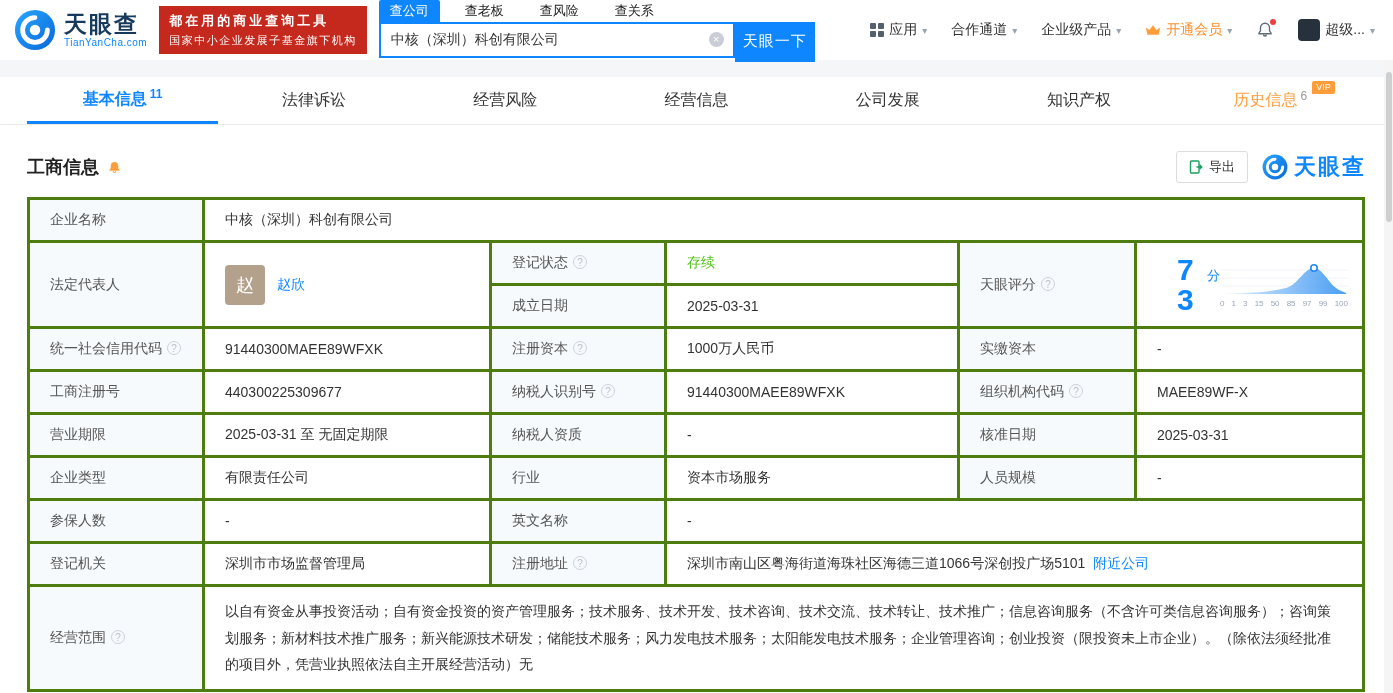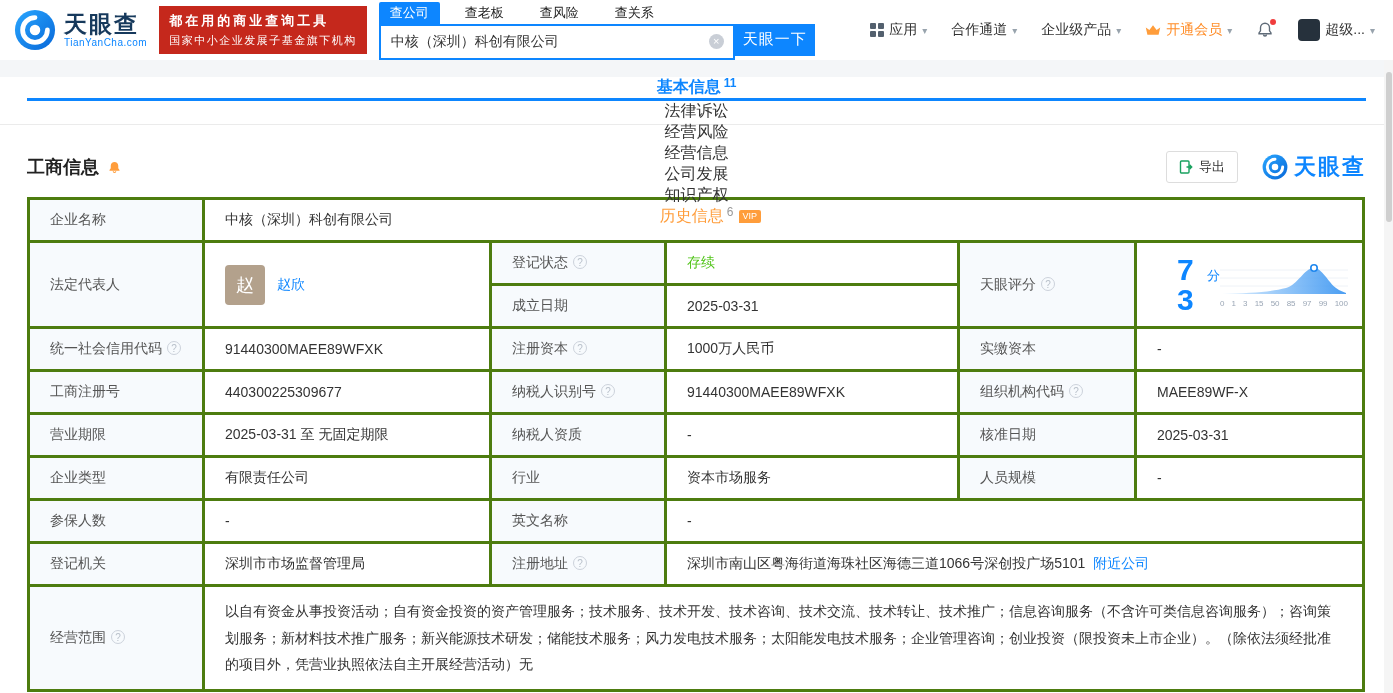--- a/index.html
+++ b/index.html
@@ -17,44 +17,44 @@
   .badge .b1 { font-size:13px; font-weight:bold; letter-spacing:3px; }
   .badge .b2 { font-size:11px; letter-spacing:1.5px; }
   .search-area { margin-left:12px; display:flex; flex-direction:column; }
   .search-tabs { display:flex; gap:14px; align-items:flex-end; height:23px; }
   .stab { font-size:13px; padding:2px 11px; cursor:pointer; color:#222; }
   .stab.active { background:#0d86ff; color:#fff; border-radius:2px 2px 0 0; }
   .search-row { display:flex; }
   .search-box { width:356px; height:36px; border:2px solid #0d86ff; display:flex; align-items:center; background:#fff; }
   .search-box input { flex:1; border:0; outline:0; padding:0 10px; font-size:14px; color:#333; font-family:inherit; background:transparent; }
   .clear { width:15px; height:15px; border-radius:50%; background:#c9ced6; color:#fff; font-size:11px; line-height:15px; text-align:center; margin-right:9px; cursor:pointer; flex:0 0 auto; }
-  .search-btn { width:80px; height:32px; background:#0d86ff; color:#fff; border:0; font-size:15px; letter-spacing:1px; cursor:pointer; font-family:inherit; }
+  .search-btn { width:80px; height:40px; background:#0d86ff; color:#fff; border:0; font-size:15px; letter-spacing:1px; cursor:pointer; font-family:inherit; }
   .top-nav { margin-left:auto; display:flex; align-items:center; gap:24px; font-size:14px; white-space:nowrap; }
   .nav-item { display:flex; align-items:center; gap:5px; cursor:pointer; color:#333; }
   .nav-item.vip { color:#ff8e2a; }
   .caret { font-size:10px; color:#98a3ad; }
   .bell-wrap { position:relative; cursor:pointer; display:flex; }
   .red-dot { position:absolute; top:-2px; right:-2px; width:6px; height:6px; border-radius:50%; background:#f03d3d; }
   .user-avatar { width:22px; height:22px; border-radius:4px; background:#26313c; }
   
   .gray-strip { height:17px; background:#f4f6f8; }
   
-  .tabbar { height:48px; display:flex; background:#fff; border-bottom:1px solid #ebebeb; padding:0 27px;flex-direction:column; }
+  .tabbar { height:48px; display:flex; background:#fff; border-bottom:1px solid #ebebeb; padding:0 27px; }
   .tab { flex:1; display:flex; align-items:center; justify-content:center; font-size:16px; cursor:pointer; position:relative; color:#333; }
   .tab.active { color:#0d86ff; font-weight:bold; border-bottom:3px solid #0d86ff; }
   .tab sup { font-size:12px; margin-left:3px; position:relative; top:-5px; }
   .tab.history { color:#ff9d3b; }
   .tab.history sup { color:#999; font-weight:normal; }
   .vip-flag { position:absolute; top:4px; left:calc(50% + 42px); background:#ff9d3b; color:#fff; font-size:9px; line-height:13px; padding:0 4px; border-radius:2px 2px 2px 0; }
   
   .content { padding:0 27px; }
   .section-head { display:flex; align-items:center; margin-top:26px; }
   .section-title { font-size:18px; font-weight:bold; color:#222; }
   .sub-bell { margin-left:8px; display:flex; cursor:pointer; }
-  .head-right { margin-left:auto; display:flex; align-items:center; gap:24px; }
+  .head-right { margin-left:auto; display:flex; align-items:center; gap:14px; }
   .export-btn { display:flex; align-items:center; gap:6px; border:1px solid #ddd; background:#fff; border-radius:3px; padding:6px 12px; font-size:13px; color:#333; cursor:pointer; font-family:inherit; }
   .brand-mark { display:flex; align-items:center; gap:6px; }
   .brand-mark .bm-text { font-size:22px; font-weight:bold; color:#0d86ff; letter-spacing:2px; }
   
   .info-table { margin-top:14px; border-collapse:collapse; table-layout:fixed; width:1338px; font-size:14px; }
   .info-table td { border:3px solid #4d7c0f; padding:11px 20px; vertical-align:middle; color:#333; word-break:break-all; }
   .info-table td.lbl { background:#f7fafd; color:#555; }
   .q { display:inline-block; width:14px; height:14px; border:1px solid #ccd2db; border-radius:50%; color:#b9c0ca; font-size:10px; line-height:13px; text-align:center; margin-left:5px; vertical-align:1px; cursor:pointer; }
   .status { color:#52c41a; }
   .link { color:#0d86ff; cursor:pointer; }

